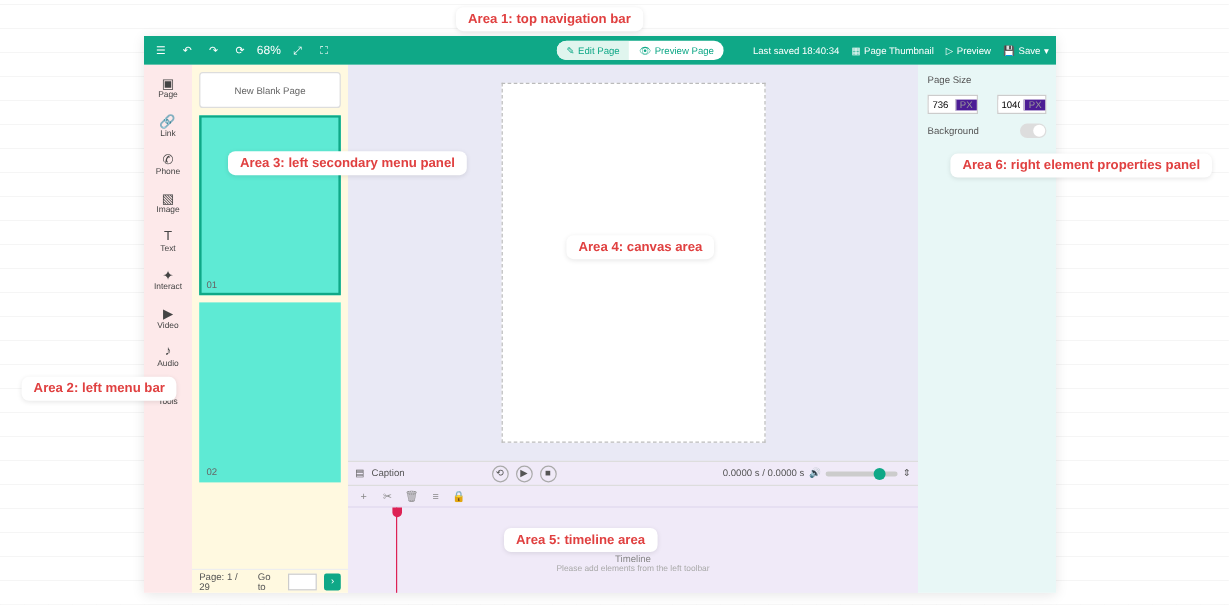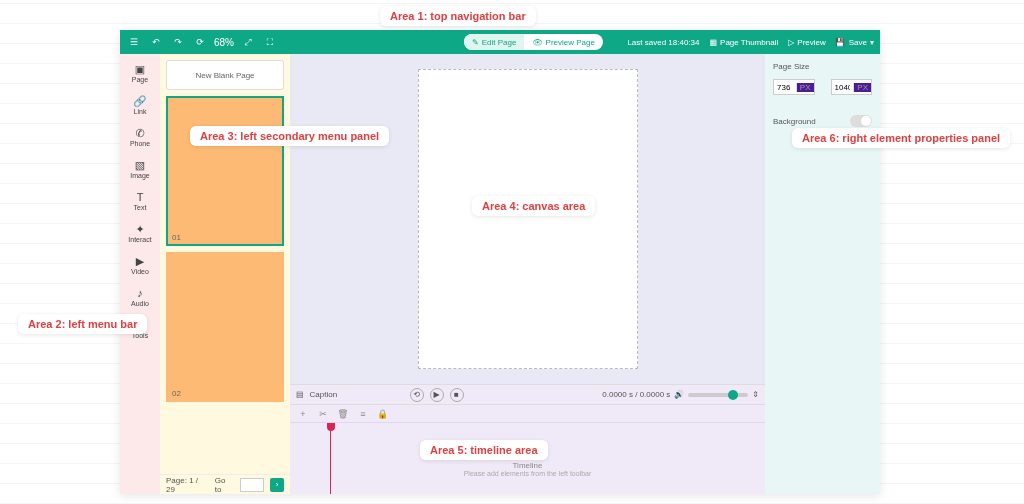--- a/index.html
+++ b/index.html
@@ -23,21 +23,21 @@
 
   
   .leftbar { width: 40px; background: #fde9ea; display: flex; flex-direction: column; align-items: center; padding-top: 4px; gap: 2px; }
   .leftbar .mitem { width: 36px; height: 30px; display: flex; flex-direction: column; align-items: center; justify-content: center; font-size: 7px; color: #444; cursor: pointer; gap: 1px; }
   .leftbar .mitem .mic { width: 14px; height: 12px; display: flex; align-items: center; justify-content: center; font-size: 11px; }
 
   
   .secpanel { width: 130px; background: #fff9e0; display: flex; flex-direction: column; }
   .secpanel .btn-new { margin: 6px; height: 30px; background: #fff; border: 1px solid #ddd; border-radius: 3px; display: flex; align-items: center; justify-content: center; font-size: 8px; color: #666; cursor: pointer; }
   .secpanel .thumbs { flex: 1; overflow: hidden; padding: 0 6px; }
-  .secpanel .thumb { border: 2px solid transparent; margin-bottom: 6px; background: #fdba74; height: 150px; position: relative; }
+  .secpanel .thumb { border: 2px solid transparent; margin-bottom: 6px; background: #5eead4; height: 150px; position: relative; }
   .secpanel .thumb.sel { border-color: #0fa887; }
   .secpanel .thumb .num { position: absolute; bottom: 2px; left: 4px; font-size: 8px; color: #666; }
   .secpanel .pager { height: 20px; display: flex; align-items: center; padding: 0 6px; font-size: 8px; color: #555; gap: 6px; border-top: 1px solid #eee; }
   .secpanel .pager input { width: 24px; height: 14px; border: 1px solid #ccc; font-size: 8px; padding: 0 2px; }
   .secpanel .pager .go { width: 14px; height: 14px; background: #0fa887; color: #fff; display: flex; align-items: center; justify-content: center; cursor: pointer; border-radius: 2px; }
 
   
   .center { flex: 1; display: flex; flex-direction: column; background: #e9e9f5; min-width: 0; }
   .canvas-area { flex: 1; display: flex; align-items: center; justify-content: center; position: relative; }
   .canvas { width: 220px; height: 300px; background: #fff; border: 1px dashed #bbb; }
@@ -56,21 +56,21 @@
   .tl-track .playhead { position: absolute; left: 40px; top: 0; bottom: 0; width: 0; border-left: 1px solid #d25; }
   .tl-track .playhead::before { content: ""; position: absolute; top: 0; left: -4px; width: 8px; height: 8px; background: #d25; border-radius: 0 0 4px 4px; }
   .tl-track .empty { position: absolute; left: 50%; top: 50%; transform: translate(-50%, -50%); text-align: center; color: #888; }
   .tl-track .empty .eicon { font-size: 16px; }
   .tl-track .empty .et { font-size: 8px; margin-top: 2px; }
   .tl-track .empty .es { font-size: 7px; color: #aaa; }
 
   
   .props { width: 115px; background: #e8f7f6; padding: 8px; font-size: 8px; color: #555; }
   .props .lbl { margin-bottom: 8px; }
-  .props .row { display: flex; gap: 16px; margin-bottom: 20px; }
+  .props .row { display: flex; gap: 16px; margin-bottom: 8px; }
   .props .field { flex: 1; display: flex; align-items: center; border: 1px solid #ccc; background: #fff; height: 16px; }
   .props .field input { width: 100%; border: 0; font-size: 8px; padding: 0 3px; }
   .props .field .unit { padding: 0 3px; border-left: 1px solid #ddd; background: #4c1d95; color: #999; }
   .props .bg-row { display: flex; align-items: center; justify-content: space-between; }
   .props .toggle { width: 22px; height: 12px; background: #ddd; border-radius: 6px; position: relative; cursor: pointer; }
   .props .toggle .k { position: absolute; right: 1px; top: 1px; width: 10px; height: 10px; background: #fff; border-radius: 5px; }
 
   
   .ann { position: absolute; background: #fff; border-radius: 6px; padding: 4px 10px; font-size: 11px; font-weight: bold; color: #e04040; box-shadow: 0 1px 4px rgba(0,0,0,0.1); z-index: 100; white-space: nowrap; }
 </style>

